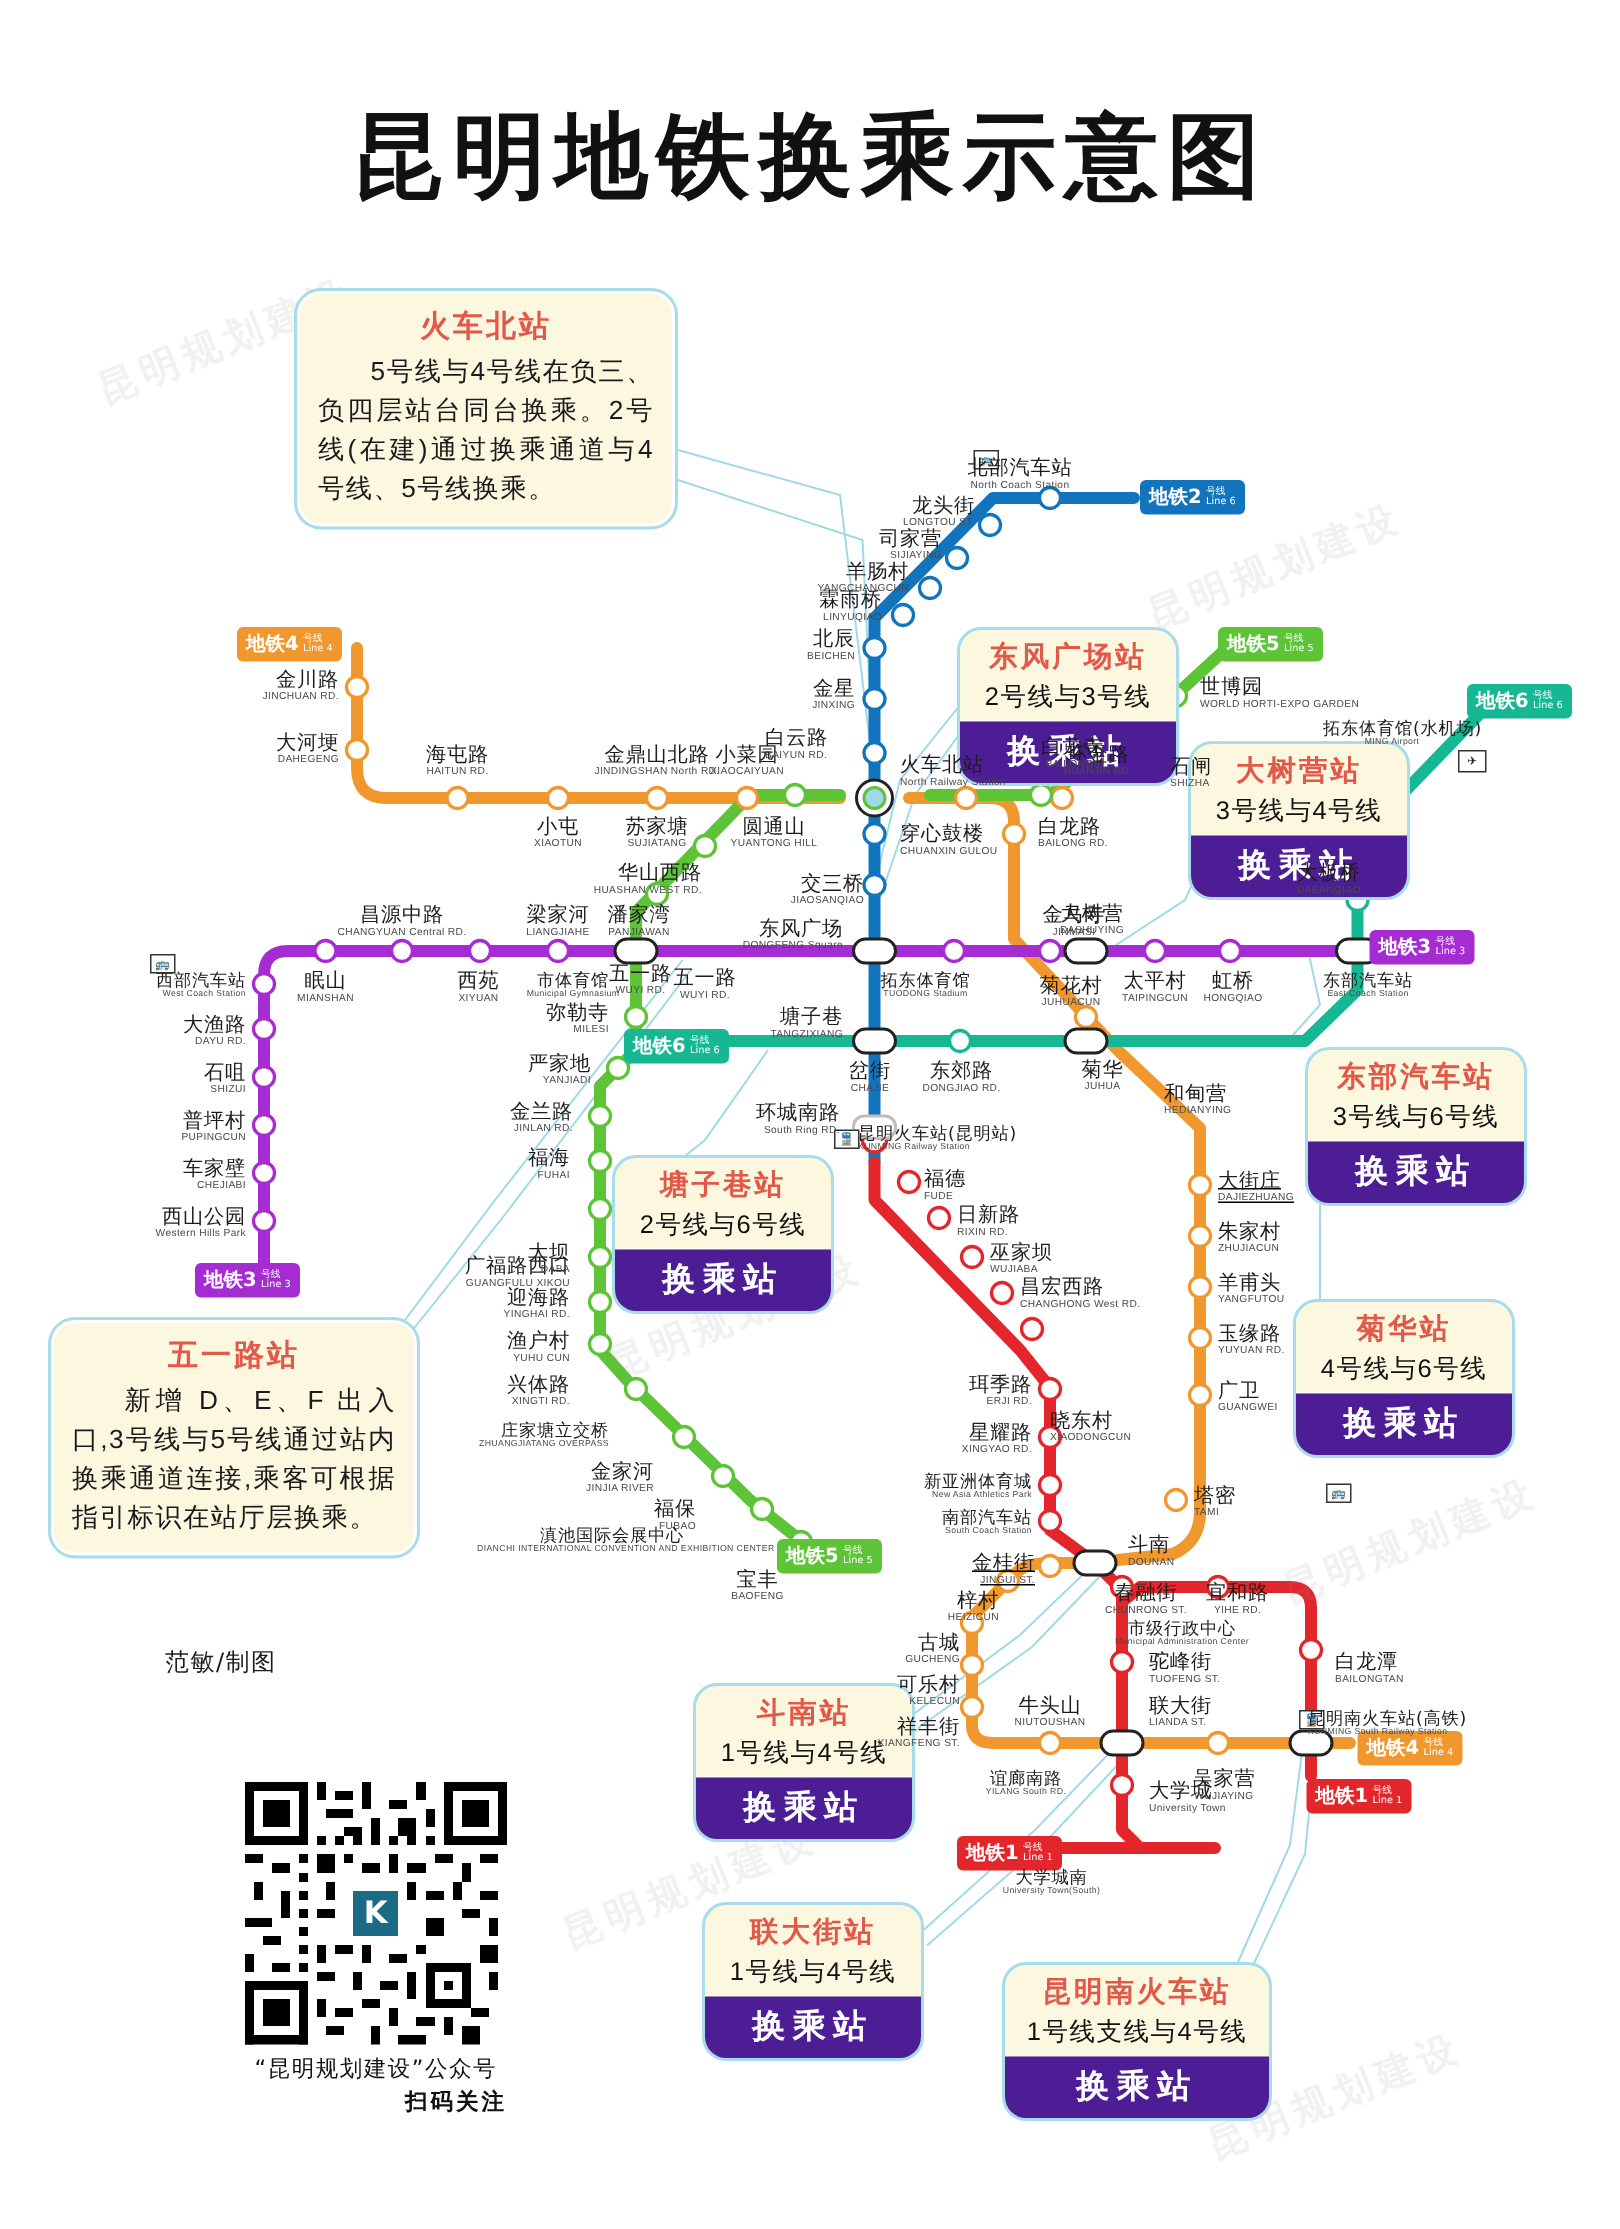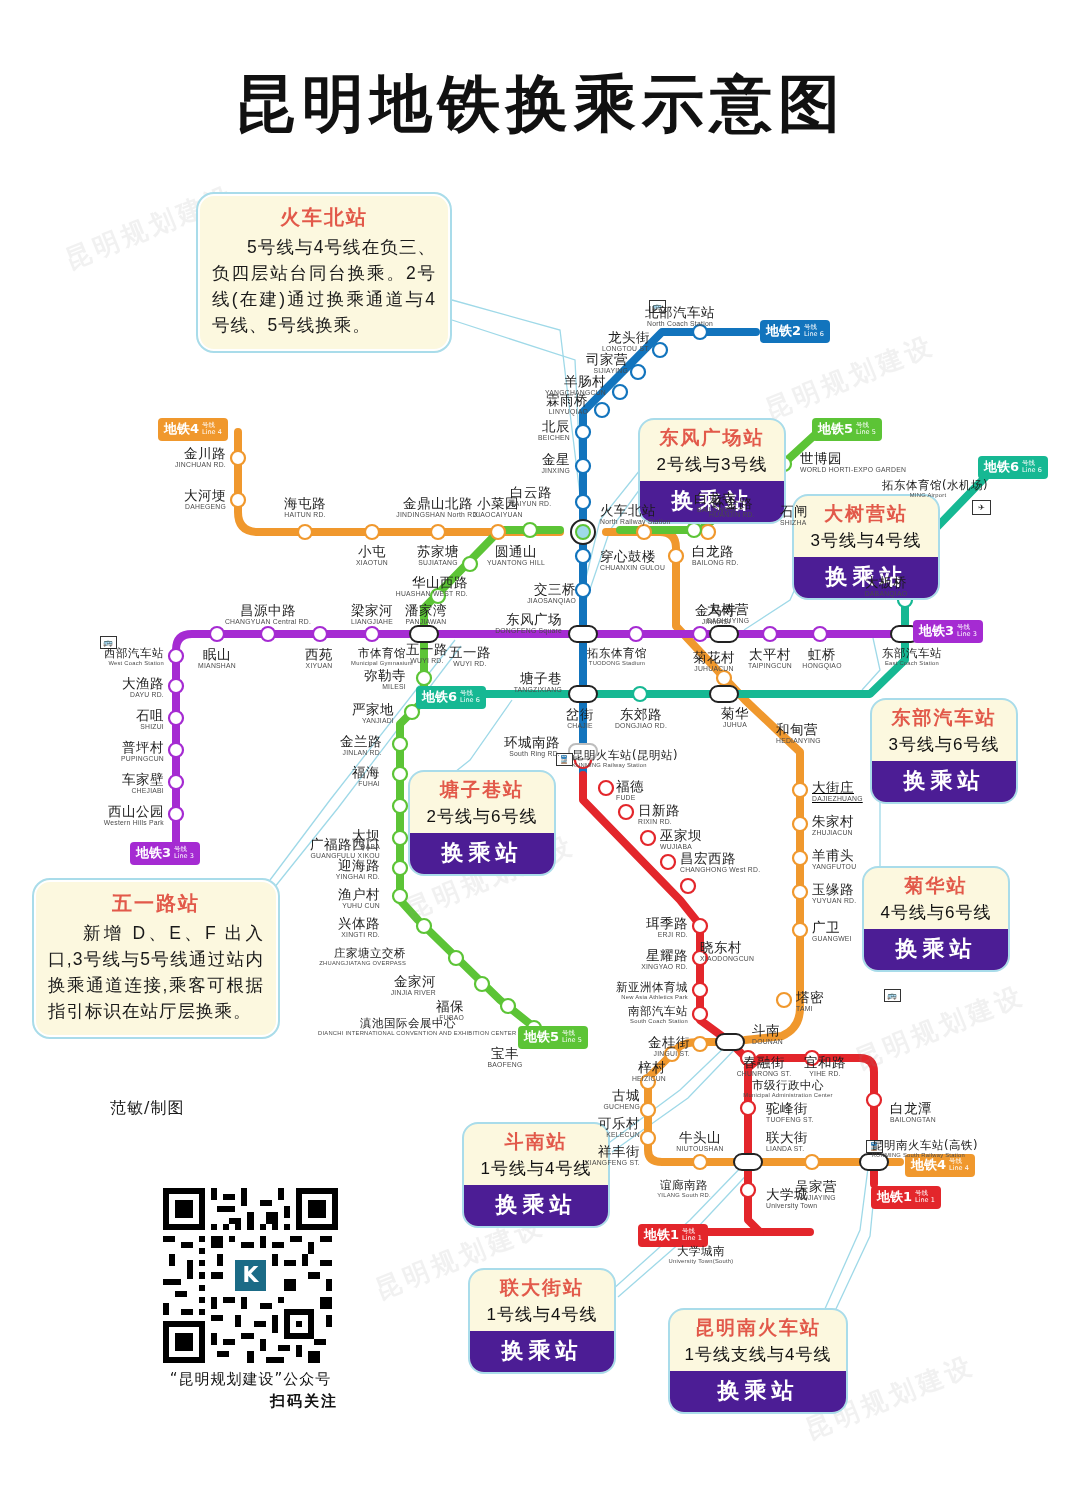--- a/index.html
+++ b/index.html
@@ -831,21 +831,21 @@
     <span class="en">YUYUAN RD.</span>
     </div>
   <div class="st l" style="left:812px;top:921px;width:80px;">
     <span class="cn">广卫</span>
     <span class="en">GUANGWEI</span>
     </div>
   <div class="st l" style="left:796px;top:991px;width:70px;">
     <span class="cn">塔密</span>
     <span class="en">TAMI</span>
     </div>
-  <div class="st r" style="left:610px;top:1036px;width:80px;">
+  <div class="st r" style="left:610px;top:1036px;width:80px;text-decoration:underline;">
     <span class="cn">金桂街</span>
     <span class="en">JINGUI ST.</span>
     </div>
   <div class="st r" style="left:586px;top:1061px;width:80px;">
     <span class="cn">梓村</span>
     <span class="en">HEIZICUN</span>
     </div>
   <div class="st r" style="left:570px;top:1089px;width:70px;">
     <span class="cn">古城</span>
     <span class="en">GUCHENG</span>

